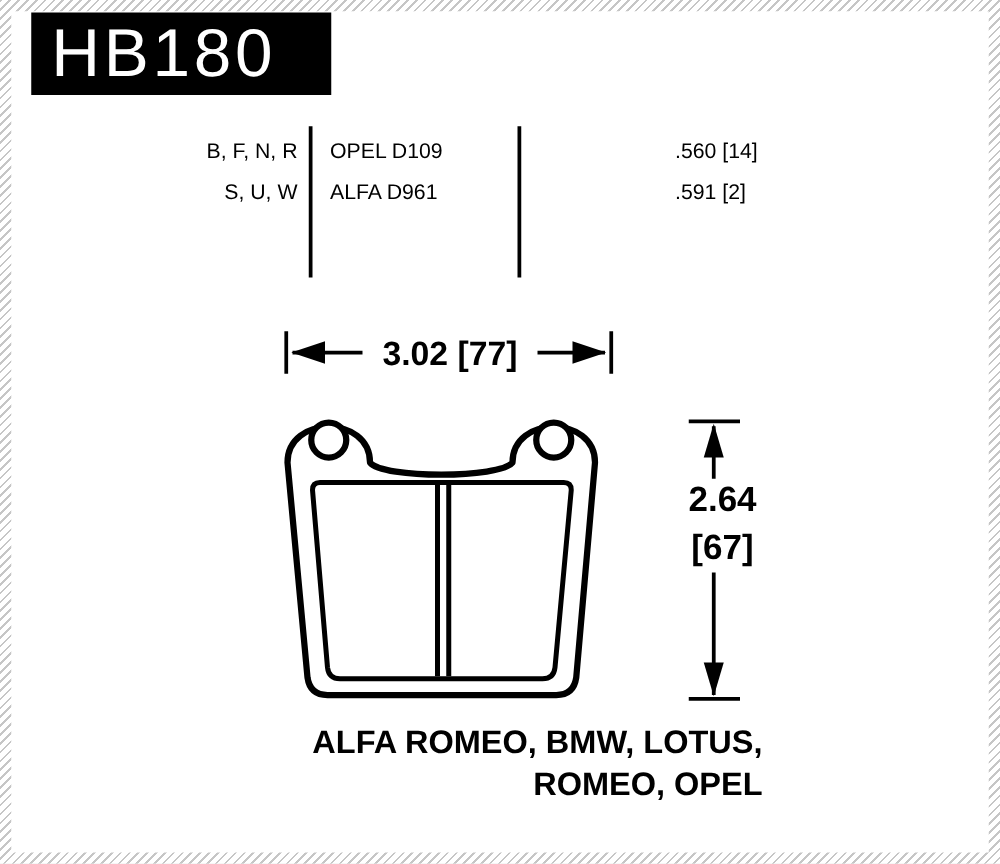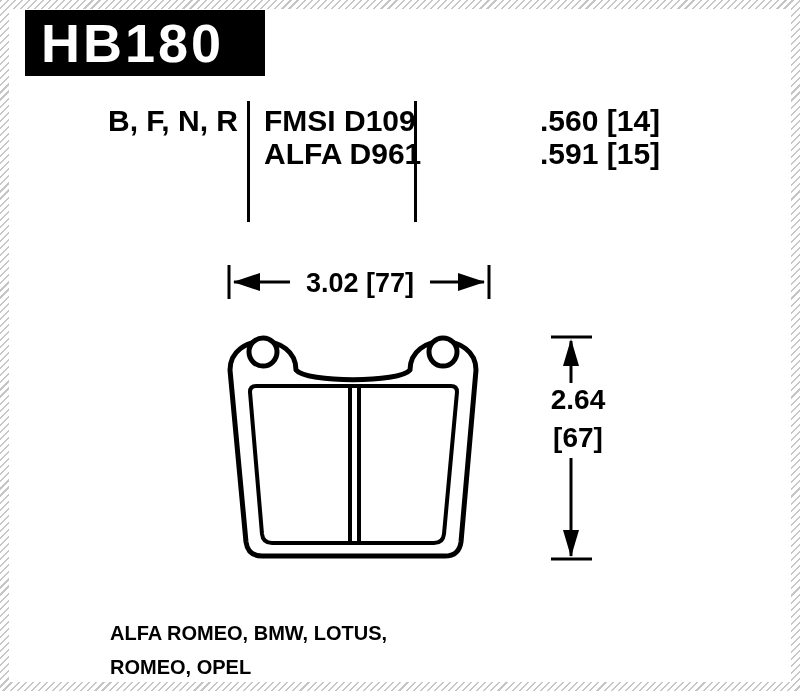--- a/index.html
+++ b/index.html
@@ -21,29 +21,29 @@
     top: 9px; left: 9px; right: 9px; bottom: 9px;
     background: #ffffff;
   }
   .abs { position: absolute; }
   .part-badge {
     left: 25px; top: 10px;
     width: 240px; height: 66px;
     background: #000000;
     color: #ffffff;
     font-size: 54px;
-    font-weight: bold;
+    font-weight: normal;
     line-height: 66px;
     padding-left: 16px;
     letter-spacing: 3px;
     box-sizing: border-box;
   }
   .spec-col {
-    font-size: 30px;
-    font-weight: bold;
+    font-size: 17px;
+    font-weight: normal;
     color: #000000;
   }
   .spec-col .row { height: 33px; line-height: 33px; white-space: nowrap; }
   .col-compounds { left: 40px; top: 104px; width: 198px; text-align: right; }
   .col-fmsi      { left: 264px; top: 104px; width: 150px; text-align: left; }
   .col-thickness { left: 540px; top: 104px; width: 168px; text-align: left; }
   .v-divider {
     top: 101px;
     width: 3px;
     height: 121px;
@@ -57,54 +57,54 @@
     height: 691px;
   }
   .svg-dim-text {
     font-family: "Liberation Sans", sans-serif;
     font-weight: bold;
     fill: #000000;
   }
   .applications {
     left: 110px; top: 576px;
     width: 500px;
-    text-align: left;
-    font-size: 20px;
+    text-align: right;
+    font-size: 26px;
     font-weight: bold;
     color: #000000;
     line-height: 34px;
-    margin-top: 40px;
   }
 </style>
 </head>
 <body>
 
 <div class="page">
   <div class="page-inner"></div>
 
   <div class="abs part-badge">
     <span>HB180</span>
   </div>
 
   <div class="abs spec-col col-compounds">
     <div class="row">B, F, N, R</div>
+    <div class="row">S, U, W</div>
   </div>
 
   <div class="abs v-divider divider-1"></div>
 
   <div class="abs spec-col col-fmsi">
-    <div class="row">FMSI D109</div>
+    <div class="row">OPEL D109</div>
     <div class="row">ALFA D961</div>
   </div>
 
   <div class="abs v-divider divider-2"></div>
 
   <div class="abs spec-col col-thickness">
     <div class="row">.560 [14]</div>
-    <div class="row">.591 [15]</div>
+    <div class="row">.591 [2]</div>
   </div>
 
   <svg class="abs drawing-svg" viewBox="0 0 800 691" xmlns="http://www.w3.org/2000/svg">
 
     <g>
       <line x1="229" y1="265" x2="229" y2="299" stroke="#000" stroke-width="3"></line>
       <line x1="489" y1="265" x2="489" y2="299" stroke="#000" stroke-width="3"></line>
       <line x1="234" y1="282" x2="484" y2="282" stroke="#000" stroke-width="3"></line>
       <polygon points="233,282 260,273 260,291" fill="#000"></polygon>
       <polygon points="485,282 458,273 458,291" fill="#000"></polygon>

